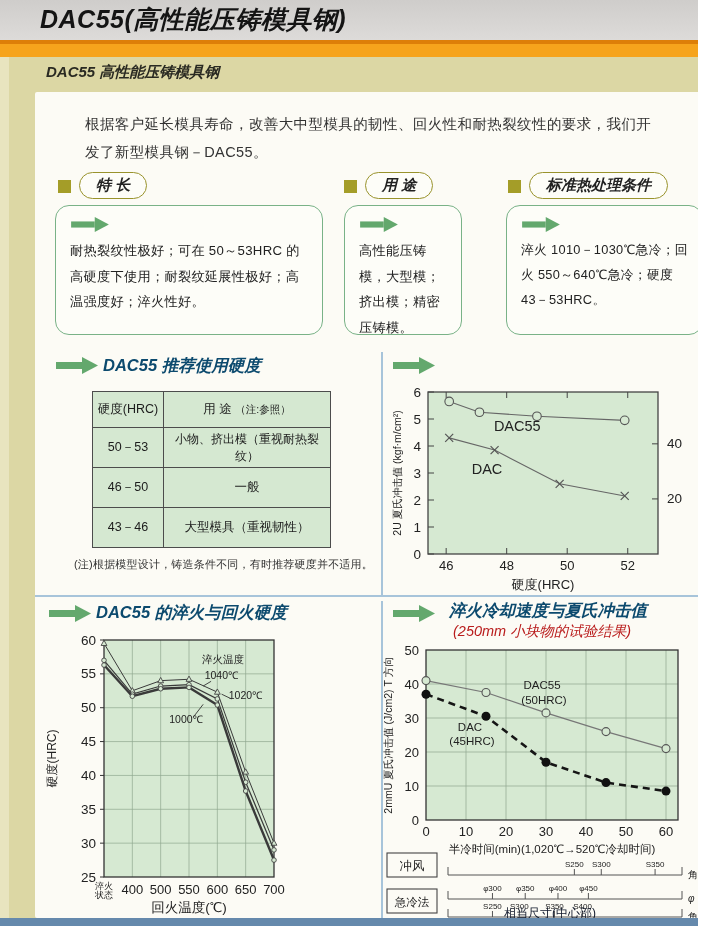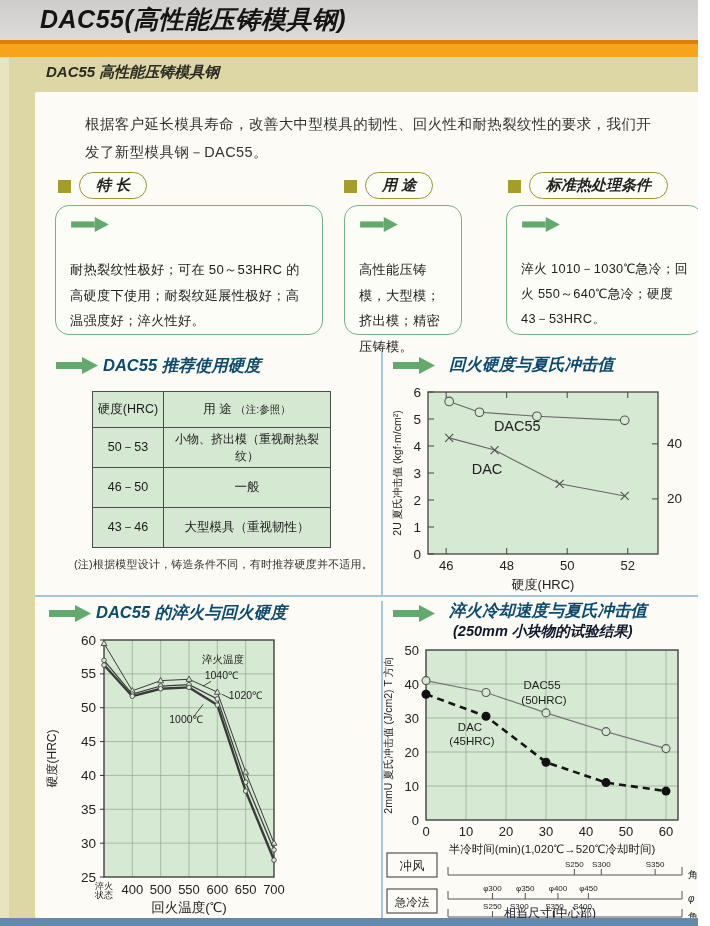--- a/index.html
+++ b/index.html
@@ -17,23 +17,23 @@
   .panel{position:absolute;left:35px;top:92px;width:668px;height:826px;
          background:#fcfbf5;border-radius:2px;}
   .intro{position:absolute;left:85px;top:110px;width:578px;font-size:14.5px;
          line-height:1.95;color:#333;letter-spacing:.4px;}
   .bullet-sq{position:absolute;width:13px;height:13px;background:#a49d28;top:180px;}
   .pill{position:absolute;top:172px;border:1.7px solid #99932c;border-radius:15px;
         background:#fdfdf8;padding:3px 16px;font-size:15px;font-weight:bold;
         font-style:italic;color:#222;}
   .gbox{position:absolute;top:205px;border:1.8px solid #79b287;border-radius:14px;
         background:#fdfdf8;box-sizing:border-box;padding:10px 12px 8px 14px;}
-  .gbox .txt{margin-top:20px;font-size:13.2px;line-height:1.95;color:#222;letter-spacing:.3px;}
+  .gbox .txt{margin-top:1px;font-size:13.2px;line-height:1.95;color:#222;letter-spacing:.3px;}
   .sec-title{position:absolute;font-size:16.5px;font-weight:bold;font-style:italic;color:#0c4a6e;}
-  .sec-sub{position:absolute;font-size:14.5px;font-weight:bold;font-style:italic;color:#0f172a;text-align:right;}
+  .sec-sub{position:absolute;font-size:14.5px;font-weight:normal;font-style:italic;color:#b91c1c;text-align:right;}
   .divider{position:absolute;background:#a7c4da;}
   .htable{position:absolute;left:92px;top:391px;border-collapse:collapse;}
   .htable td{border:1.4px solid #4c4c4c;background:#d5e8d1;text-align:center;
              font-size:12.5px;color:#1c1c1c;padding:2px 4px;}
   .htable .c1{width:62px;}
   .htable .c2{width:158px;}
   .htable .hdr{height:36px;}
   .htable .row{height:40px;}
   .small-note{font-size:10.5px;}
   .note{position:absolute;left:74px;top:557px;font-size:11px;color:#333;letter-spacing:.2px;}
@@ -120,21 +120,20 @@
       <td>大型模具（重视韧性）</td>
     </tr>
   </tbody>
     </table>
   <div class="note">(注)根据模型设计，铸造条件不同，有时推荐硬度并不适用。</div>
 
   <svg class="arrow-ico" style="left:392px;top:356px" width="44" height="19" viewBox="0 0 44 19">
     <line x1="1" y1="9.5" x2="27" y2="9.5" stroke="#63a86d" stroke-width="7"></line>
     <polygon points="27,1 43,9.5 27,18" fill="#63a86d"></polygon>
   </svg>
-  <div class="sec-title" style="left:449px;top:354px">回火硬度与夏氏冲击值</div>
   <div class="chart-mount" id="chart1" style="left:388px;top:382px"><svg width="318" height="210" viewBox="0 0 318 210">
         <rect x="40" y="10" width="230" height="162" fill="#d6e9d2" stroke="#444" stroke-width="1.3"></rect>
         <line x1="58.157894736842145" y1="172" x2="58.157894736842145" y2="166" stroke="#444"></line>
         <line x1="58.157894736842145" y1="10" x2="58.157894736842145" y2="16" stroke="#444"></line>
         <text x="58.157894736842145" y="188" font-size="13" fill="#222" text-anchor="middle" font-family="Liberation Sans, sans-serif">46</text>
         <line x1="118.68421052631582" y1="172" x2="118.68421052631582" y2="166" stroke="#444"></line>
         <line x1="118.68421052631582" y1="10" x2="118.68421052631582" y2="16" stroke="#444"></line>
         <text x="118.68421052631582" y="188" font-size="13" fill="#222" text-anchor="middle" font-family="Liberation Sans, sans-serif">48</text>
         <line x1="179.2105263157895" y1="172" x2="179.2105263157895" y2="166" stroke="#444"></line>
         <line x1="179.2105263157895" y1="10" x2="179.2105263157895" y2="16" stroke="#444"></line>

